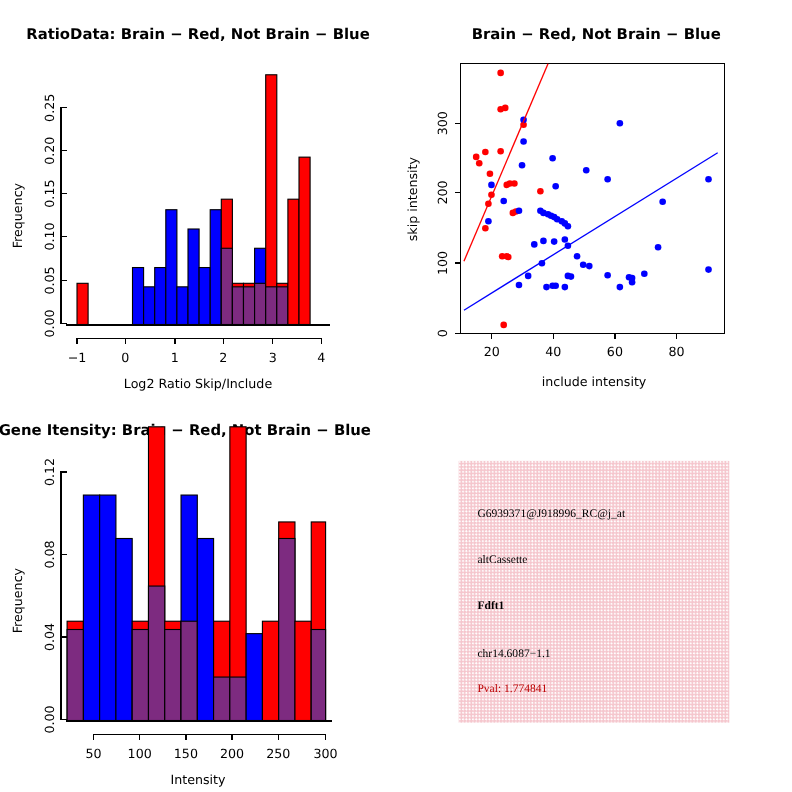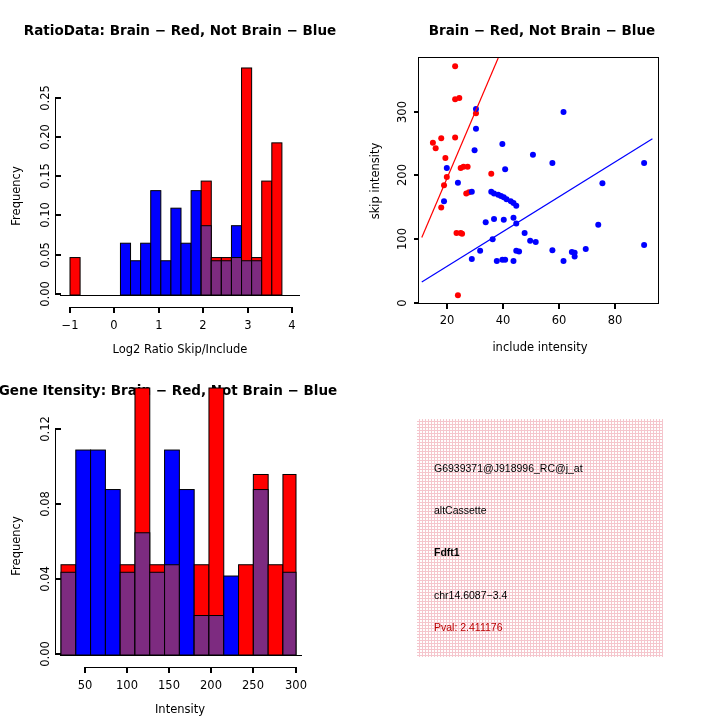--- a/index.html
+++ b/index.html
@@ -73,21 +73,21 @@
     width: 246px;
     height: 238px;
     background-color: #f5c6cd;
     background-image:
       radial-gradient(circle at 1px 1px, #ffffff 0.7px, rgba(255,255,255,0) 1.1px);
     background-size: 3px 3px;
   }
   .info-line {
     position: absolute;
     left: 17px;
-    font-family: Liberation Sans, sans-serif;
+    font-family: Liberation Serif, serif;
     font-size: 10.5px;
     color: #000000;
     white-space: nowrap;
   }
   .info-line.l0 { top: 43px; }
   .info-line.l1 { top: 85px; }
   .info-line.l2 { top: 127px; font-weight: bold; text-align: right; }
   .info-line.l3 { top: 170px; }
   .info-line.l4 { top: 202px; color: #bb0000; }
 </style>
@@ -335,18 +335,18 @@
         <text class="axis-label" x="180" y="352" text-anchor="middle">Intensity</text>
       </g>
     </svg>
   </div>
 
   <div class="panel" id="panel-br">
     <div class="info-box">
       <div class="info-line l0">G6939371@J918996_RC@j_at</div>
       <div class="info-line l1">altCassette</div>
       <div class="info-line l2">Fdft1</div>
-      <div class="info-line l3">chr14.6087−3.4</div>
-      <div class="info-line l4">Pval: 2.411176</div>
+      <div class="info-line l3">chr14.6087−1.1</div>
+      <div class="info-line l4">Pval: 1.774841</div>
     </div>
   </div>
 
 </div>
 
 </body></html>

